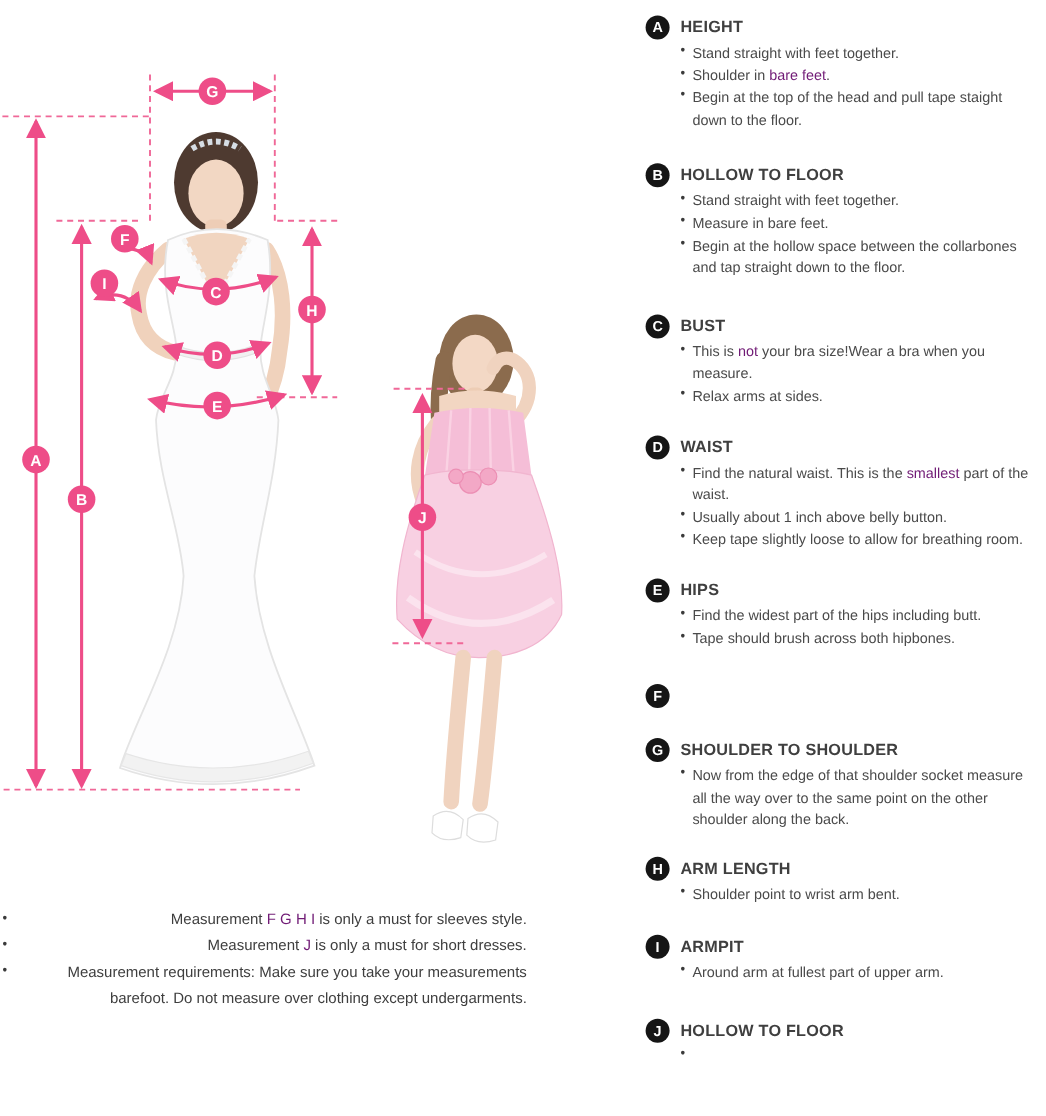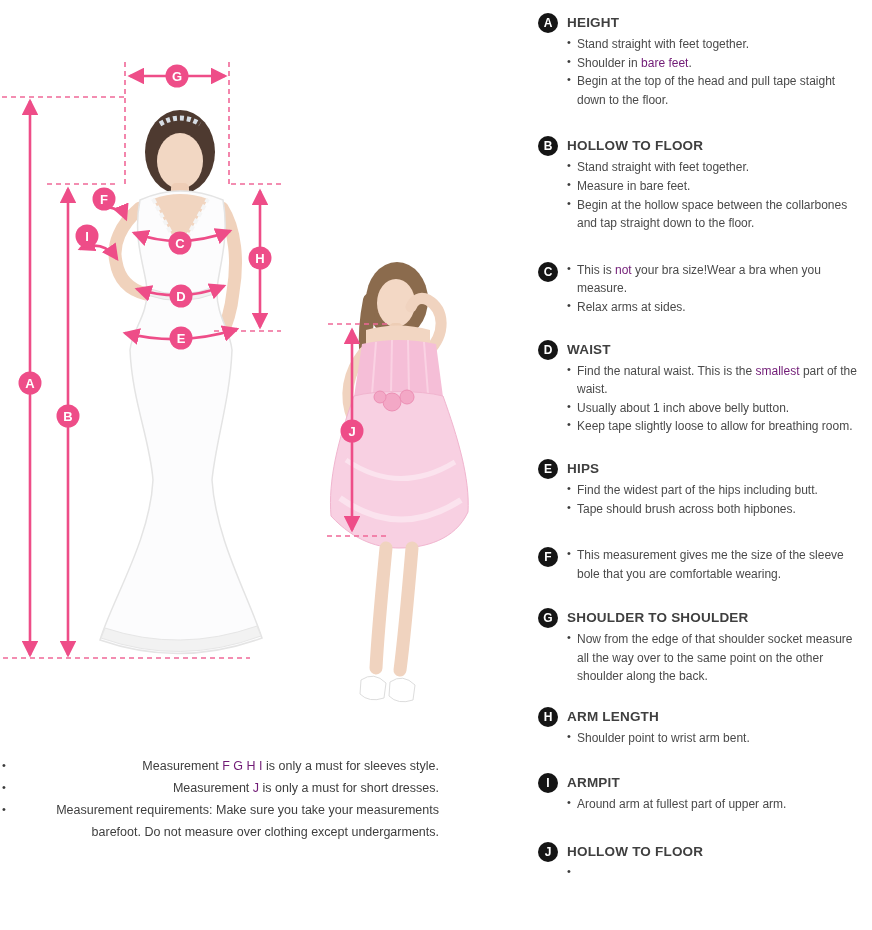--- a/index.html
+++ b/index.html
@@ -185,20 +185,21 @@
           <li><span>Stand straight with feet together.</span></li>
           <li><span>Measure in bare feet.</span></li>
           <li><span>Begin at the hollow space between the collarbones and tap straight down to the floor.</span></li>
         </ul>
       </div>
     </div>
 
     <div class="section" style="margin-bottom:22px">
       <span class="badge">C</span>
       <div class="sec-body">
+        <div class="sec-title">BUST</div>
         <ul class="bullets">
           <li><span>This is </span><span class="hl">not</span><span> your bra size!Wear a bra when you measure.</span></li>
           <li><span>Relax arms at sides.</span></li>
         </ul>
       </div>
     </div>
 
     <div class="section" style="margin-bottom:22px">
       <span class="badge">D</span>
       <div class="sec-body">
@@ -218,23 +219,20 @@
         <ul class="bullets">
           <li><span>Find the widest part of the hips including butt.</span></li>
           <li><span>Tape should brush across both hipbones.</span></li>
         </ul>
       </div>
     </div>
 
     <div class="section" style="margin-bottom:24px">
       <span class="badge">F</span>
       <div class="sec-body">
-        <ul class="bullets">
-          <li><span>This measurement gives me the size of the sleeve bole that you are comfortable wearing.</span></li>
-        </ul>
       </div>
     </div>
 
     <div class="section" style="margin-bottom:20px">
       <span class="badge">G</span>
       <div class="sec-body">
         <div class="sec-title">SHOULDER TO SHOULDER</div>
         <ul class="bullets">
           <li><span>Now from the edge of that shoulder socket measure all the way over to the same point on the other shoulder along the back.</span></li>
         </ul>

